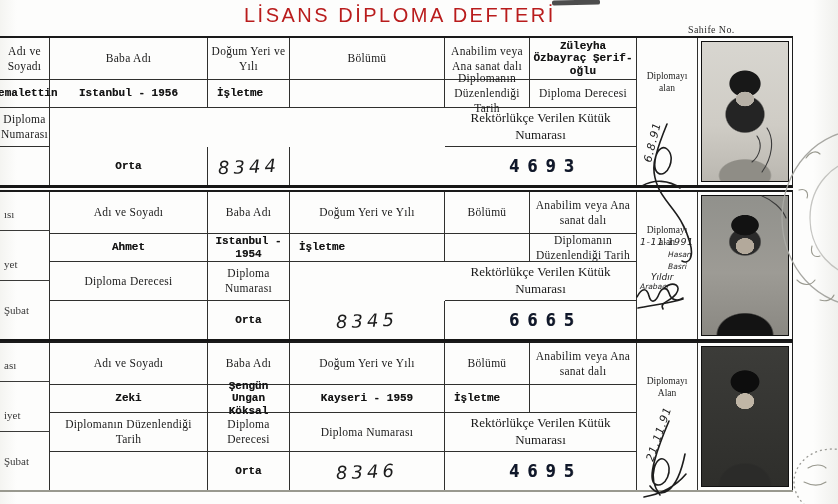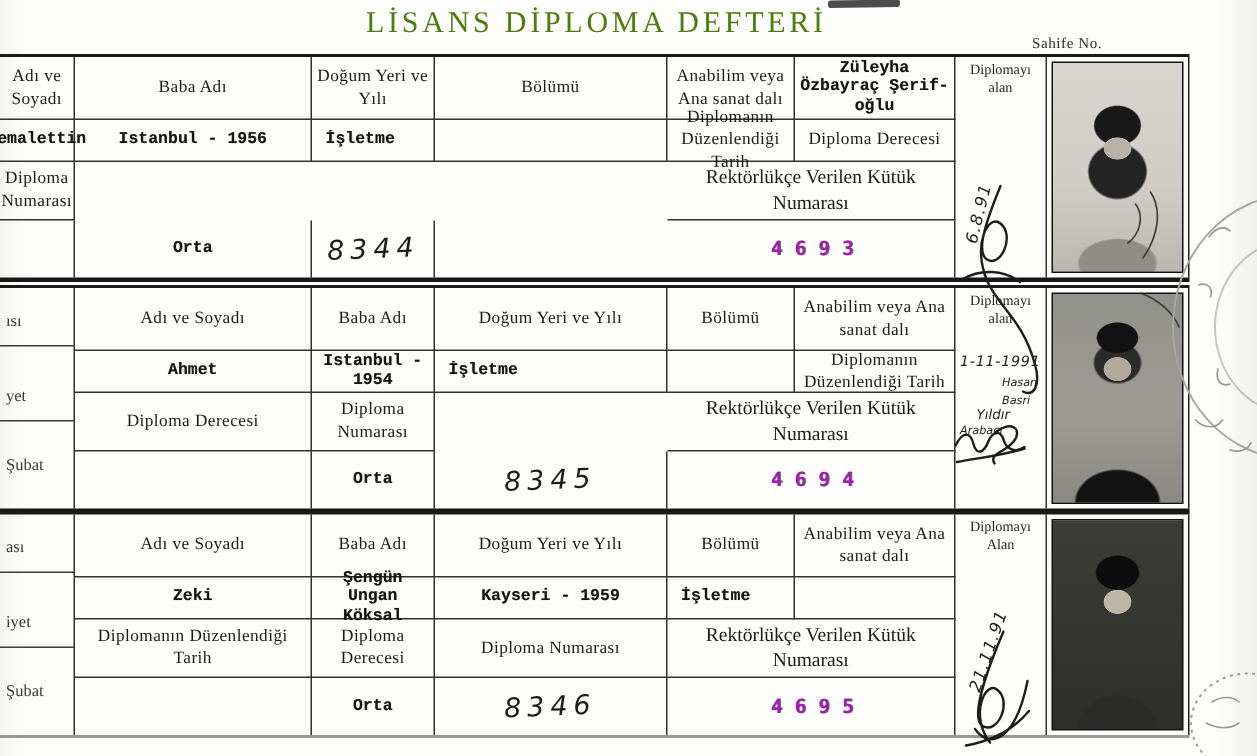--- a/index.html
+++ b/index.html
@@ -3,22 +3,22 @@
 <meta charset="utf-8">
 <style>
   html,body{margin:0;padding:0;}
   body{
     width:838px;height:504px;overflow:hidden;position:relative;
     background:linear-gradient(90deg,#f4f4f1 0,#fdfdfc 2%,#fdfdfc 97%,#f0f0ed 100%);
     font-family:"Liberation Serif",serif;
   }
   .page-title{
     position:absolute;left:244px;top:4px;
-    font-size:20px;letter-spacing:2.5px;color:#4d7c0f;
-    font-family:Liberation Serif, serif;font-weight:500;
+    font-size:20px;letter-spacing:2.5px;color:#b91c1c;
+    font-family:Liberation Sans, sans-serif;font-weight:500;
   }
   .sahife{
     position:absolute;left:688px;top:24px;
     font-size:10px;color:#2c2c2c;letter-spacing:.4px;
   }
   .smudge{
     position:absolute;left:552px;top:0;width:48px;height:5px;
     background:#2e2e2e;border-radius:2px;transform:rotate(-1deg);opacity:.85;
   }
   
@@ -48,33 +48,33 @@
     font-family:"Liberation Mono","DejaVu Sans Mono",monospace;
     font-size:11px;font-weight:700;color:#141414;line-height:1.15;
     text-shadow:0 0 .5px rgba(20,20,20,.55);padding:0 2px;
   }
   .dept{justify-content:flex-start;padding-left:9px;text-align:left;}
   .hw-num{
     font-family:"DejaVu Sans",sans-serif;font-style:italic;font-weight:400;
     font-size:18px;color:#1c1c1c;letter-spacing:4px;transform:rotate(-2.5deg);
   }
   .stamp-num{
-    font-family:"DejaVu Sans Mono",monospace;font-size:13px;font-weight:700;
-    letter-spacing:8px;color:#a21caf;text-shadow:.6px 0 0 #777;padding-left:10px;
+    font-family:"DejaVu Sans Mono",monospace;font-size:17px;font-weight:700;
+    letter-spacing:8px;color:#0f172a;text-shadow:.6px 0 0 #777;padding-left:10px;
   }
   
   .frag{position:absolute;left:4px;font-size:11px;color:#3a3a3a;font-family:"Liberation Serif",serif;}
   .frag-1{top:16px;}
   .frag-2{top:66px;}
   .frag-3{top:112px;}
   .tick{position:absolute;left:0;width:50px;height:1px;background:#3a3a38;}
   .tick-1{top:38px;}
   .tick-2{top:88px;}
   
-  .alan-label{font-size:9.5px;color:#1f1f1f;line-height:1.25;width:54px;text-align:center;}
+  .alan-label{font-size:9.5px;color:#1f1f1f;line-height:1.25;width:54px;text-align:center;margin-top:29px;}
   .hw-lines{
     position:absolute;top:44px;left:3px;right:1px;text-align:left;
     font-family:"DejaVu Sans",sans-serif;font-style:italic;color:#1e1e1e;
   }
   .hw-d{font-size:9.5px;letter-spacing:.5px;white-space:nowrap;}
   .hw-s{font-size:7.5px;margin-top:3px;margin-left:28px;}
   .hw-m{font-size:9px;margin-left:11px;margin-top:1px;}
   .hw-b{font-size:7.5px;}
   
   .photo{width:100%;height:100%;border:1.5px solid #101010;box-sizing:border-box;}
@@ -184,21 +184,21 @@
     <div class="cell hdr">Diplomanın Düzenlendiği Tarih</div>
     <div class="cell hdr">Diploma Derecesi</div>
     <div class="cell hdr">Diploma Numarası</div>
     <div class="cell hdr hdr-sm span-reg">Rektörlükçe Verilen Kütük Numarası</div>
     <div class="cell no-b"></div>
     <div class="cell no-b typed">Orta</div>
     <div class="cell no-b">
       <span class="hw-num">8345</span>
     </div>
     <div class="cell no-b span-reg">
-      <span class="stamp-num">4694</span>
+      <span class="stamp-num">6665</span>
     </div>
   </div>
 
   <div class="rec rec-3">
     <div class="cell col-margin">
       <span class="frag frag-1">ası</span>
       <span class="frag frag-2">iyet</span>
       <span class="frag frag-3">Şubat</span>
       <span class="tick tick-1"></span>
       <span class="tick tick-2"></span>

